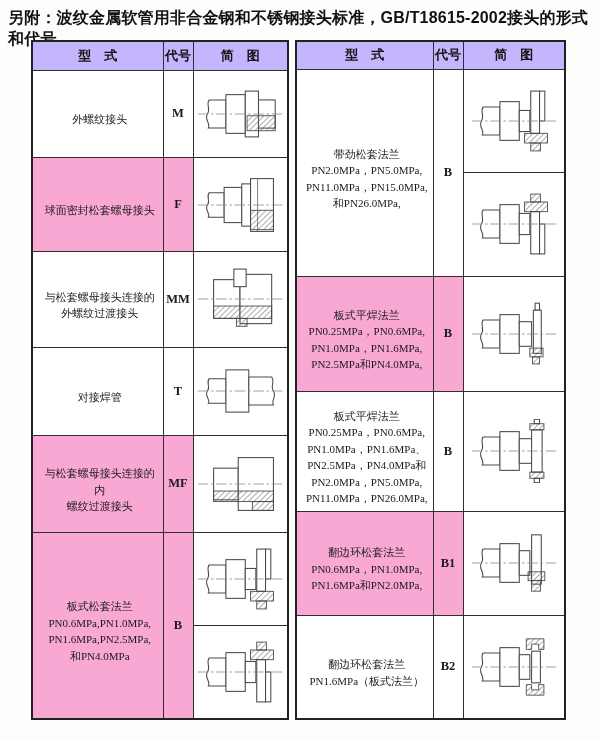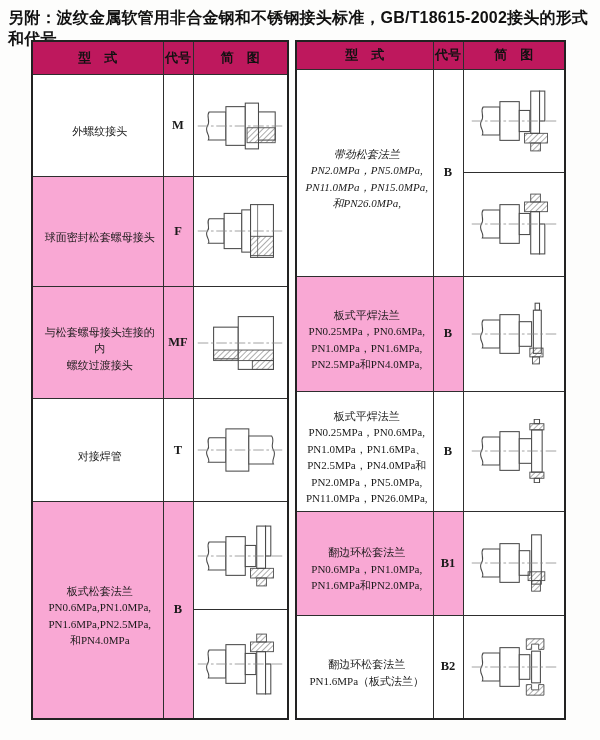--- a/index.html
+++ b/index.html
@@ -13,40 +13,40 @@
   .page-title{
     position:absolute;left:8px;top:8px;width:584px;
     font-family:"Liberation Sans","DejaVu Sans",sans-serif;
     font-weight:bold;font-size:16px;color:#111;letter-spacing:.2px;
   }
   .tables{position:absolute;left:31px;top:40px;display:flex;gap:6px;}
   table{border-collapse:collapse;table-layout:fixed;background:#fff;}
   table{border:2px solid #222;}
   th,td{border:1.4px solid #2e2e2e;padding:0;}
   th{
-    background:#be185d;height:26px;font-size:13px;font-weight:bold;
+    background:#c4b5fd;height:26px;font-size:13px;font-weight:bold;
     text-align:center;vertical-align:middle;color:#111;
   }
   td.type{
     font-size:11px;line-height:1.5;text-align:center;vertical-align:middle;
     padding:16px 4px 4px 8px;white-space:pre-line;
   }
   td.code{
     font-size:12.5px;font-weight:bold;text-align:center;vertical-align:middle;
     font-family:"Liberation Serif","DejaVu Serif",serif;
   }
   td.diag{background:#fff;position:relative;}
   .yellow{background:#f9a8d4;}
   .fillbox{position:absolute;inset:0;display:flex;align-items:center;justify-content:center;}
   .stack{position:absolute;inset:0;display:flex;flex-direction:column;}
   .half{flex:1;display:flex;align-items:center;justify-content:center;}
   .half + .half{border-top:1.4px solid #2e2e2e;}
   .fig{line-height:0;}
   .fig svg{display:block;}
-  .tall-lines{line-height:1.95;font-style:italic;}
+  .tall-lines{line-height:1.95;}
 </style>
 </head>
 <body>
 
 <svg width="0" height="0" style="position:absolute" aria-hidden="true">
   <defs>
     <pattern id="h" width="4.5" height="4.5" patternUnits="userSpaceOnUse" patternTransform="rotate(45)">
       <line x1="0" y1="0" x2="0" y2="4.5" stroke="#555" stroke-width="1.1"></line>
     </pattern>
   </defs>
@@ -98,48 +98,67 @@
                   <rect x="52" y="12" width="10" height="48" fill="#fff" stroke="#4a4a4a" stroke-width="1.2"></rect>
                   <rect x="62" y="6" width="26" height="60" fill="#fff" stroke="#4a4a4a" stroke-width="1.2"></rect>
                   <line x1="70" y1="6" x2="70" y2="66" stroke="#4a4a4a" stroke-width="0.8"></line>
                   <rect x="62" y="42" width="26" height="22" fill="url(#h)" stroke="#4a4a4a" stroke-width="1"></rect>
                   <line x1="2" y1="36" x2="98" y2="36" stroke="#8a8a8a" stroke-width="0.9" stroke-dasharray="12 3 3 3"></line>
                 </svg>
               </div>
             </div>
       </td>
     </tr>
+    <tr style="height:92px">
+      <td class="type">与松套螺母接头连接的
+外螺纹过渡接头</td>
+      <td class="code">MM</td>
+      <td class="diag">
+        <div class="fillbox">
+              <div class="fig">
+                <svg width="88" height="64" viewBox="0 0 100 72">
+                  <rect x="20" y="14" width="30" height="44" fill="#fff" stroke="#4a4a4a" stroke-width="1.2"></rect>
+                  <rect x="50" y="8" width="36" height="56" fill="#fff" stroke="#4a4a4a" stroke-width="1.2"></rect>
+                  <rect x="43" y="2" width="14" height="20" fill="#fff" stroke="#4a4a4a" stroke-width="1.2"></rect>
+                  <rect x="20" y="44" width="66" height="14" fill="url(#h)" stroke="#4a4a4a" stroke-width="1"></rect>
+                  <rect x="46" y="58" width="12" height="9" fill="url(#h)" stroke="#4a4a4a" stroke-width="1"></rect>
+                  <line x1="2" y1="36" x2="98" y2="36" stroke="#8a8a8a" stroke-width="0.9" stroke-dasharray="12 3 3 3"></line>
+                </svg>
+              </div>
+            </div>
+      </td>
+    </tr>
+    <tr style="height:85px">
+      <td class="type">对接焊管</td>
+      <td class="code">T</td>
+      <td class="diag">
+        <div class="fillbox">
+              <div class="fig">
+                <svg width="88" height="64" viewBox="0 0 100 72">
+                  <path d="M15,22 C11,27 17,31 13,36 C9,41 17,46 14,50 L34,50 L34,22 Z" fill="#fff" stroke="#4a4a4a" stroke-width="1.2"></path>
+                  <rect x="34" y="12" width="26" height="48" fill="#fff" stroke="#4a4a4a" stroke-width="1.2"></rect>
+                  <path d="M60,20 L86,20 C90,26 84,31 88,36 C92,42 85,47 88,52 L60,52 Z" fill="#fff" stroke="#4a4a4a" stroke-width="1.2"></path>
+                  <line x1="2" y1="36" x2="98" y2="36" stroke="#8a8a8a" stroke-width="0.9" stroke-dasharray="12 3 3 3"></line>
+                </svg>
+              </div>
+            </div>
+      </td>
+    </tr>
     <tr style="height:93px">
       <td class="type yellow">与松套螺母接头连接的内
 螺纹过渡接头</td>
       <td class="code yellow">MF</td>
       <td class="diag">
         <div class="fillbox">
               <div class="fig">
                 <svg width="88" height="64" viewBox="0 0 100 72">
                   <rect x="20" y="18" width="28" height="36" fill="#fff" stroke="#4a4a4a" stroke-width="1.2"></rect>
                   <rect x="48" y="6" width="40" height="60" fill="#fff" stroke="#4a4a4a" stroke-width="1.2"></rect>
                   <rect x="20" y="44" width="68" height="12" fill="url(#h)" stroke="#4a4a4a" stroke-width="1"></rect>
                   <rect x="64" y="56" width="24" height="10" fill="url(#h)" stroke="#4a4a4a" stroke-width="1"></rect>
-                  <line x1="2" y1="36" x2="98" y2="36" stroke="#8a8a8a" stroke-width="0.9" stroke-dasharray="12 3 3 3"></line>
-                </svg>
-              </div>
-            </div>
-      </td>
-    </tr>
-    <tr style="height:85px">
-      <td class="type">对接焊管</td>
-      <td class="code">T</td>
-      <td class="diag">
-        <div class="fillbox">
-              <div class="fig">
-                <svg width="88" height="64" viewBox="0 0 100 72">
-                  <path d="M15,22 C11,27 17,31 13,36 C9,41 17,46 14,50 L34,50 L34,22 Z" fill="#fff" stroke="#4a4a4a" stroke-width="1.2"></path>
-                  <rect x="34" y="12" width="26" height="48" fill="#fff" stroke="#4a4a4a" stroke-width="1.2"></rect>
-                  <path d="M60,20 L86,20 C90,26 84,31 88,36 C92,42 85,47 88,52 L60,52 Z" fill="#fff" stroke="#4a4a4a" stroke-width="1.2"></path>
                   <line x1="2" y1="36" x2="98" y2="36" stroke="#8a8a8a" stroke-width="0.9" stroke-dasharray="12 3 3 3"></line>
                 </svg>
               </div>
             </div>
       </td>
     </tr>
     <tr style="height:180px">
       <td class="type yellow">板式松套法兰
 PN0.6MPa,PN1.0MPa,
 PN1.6MPa,PN2.5MPa,

